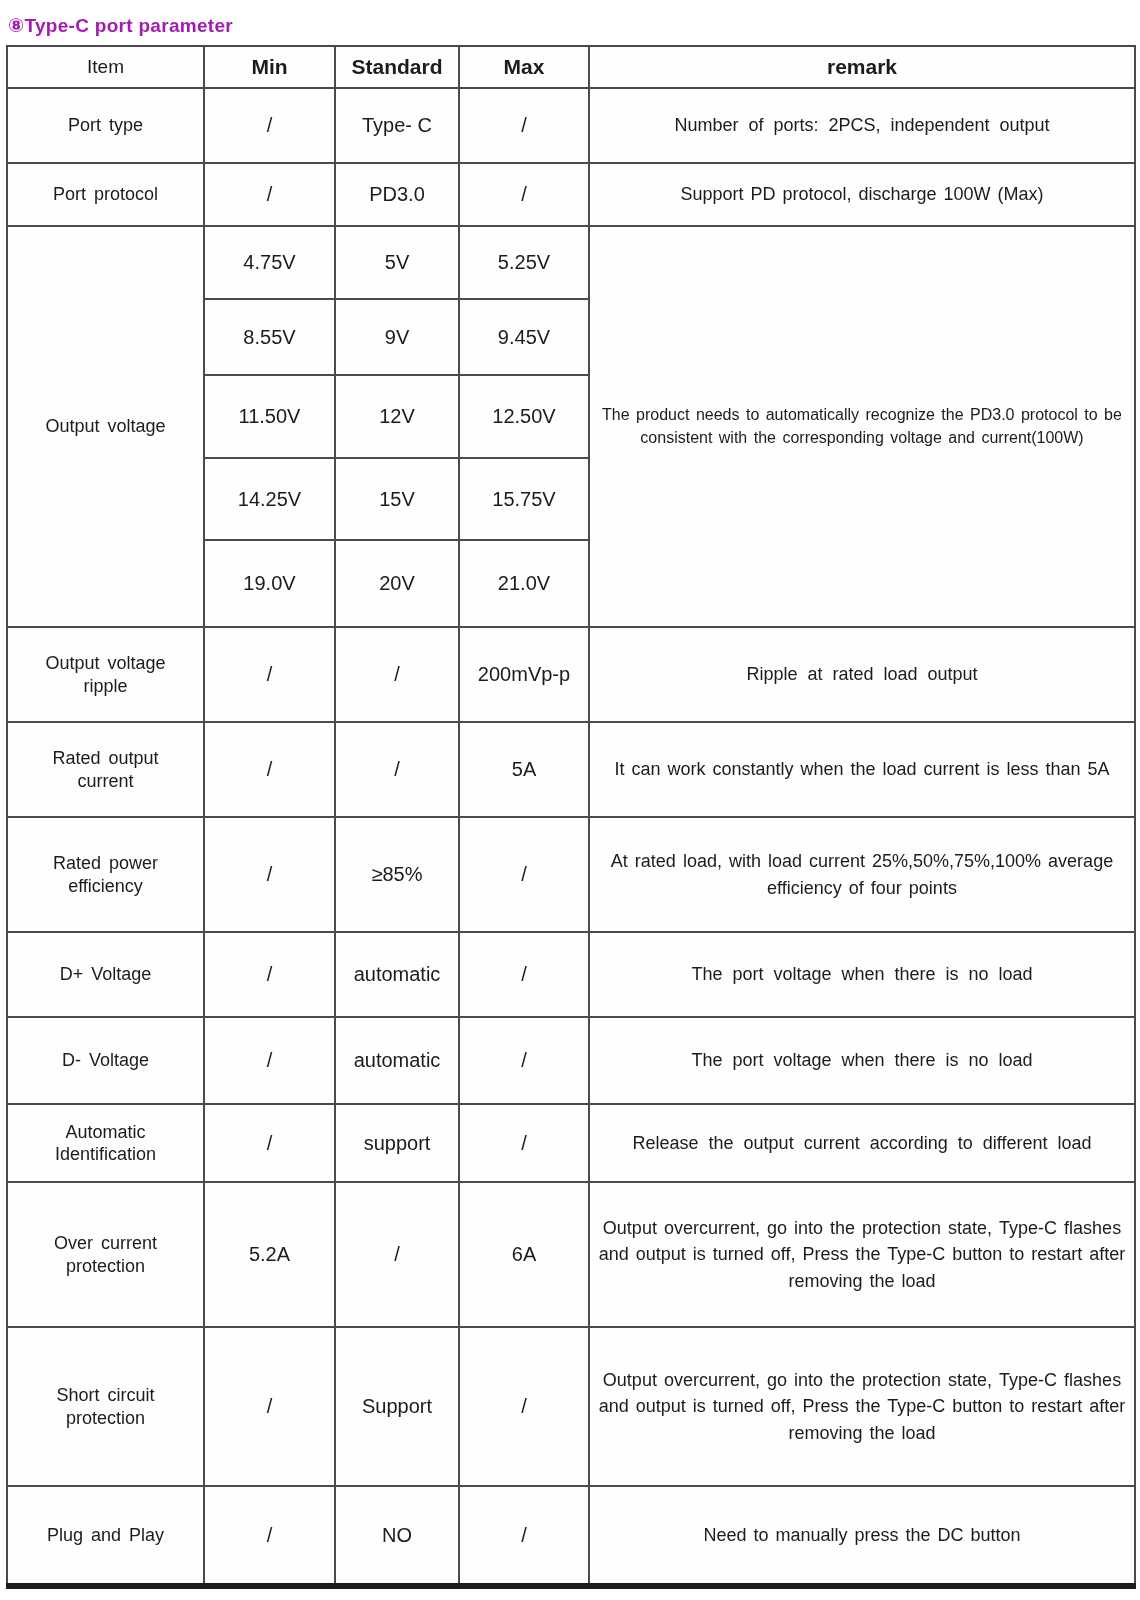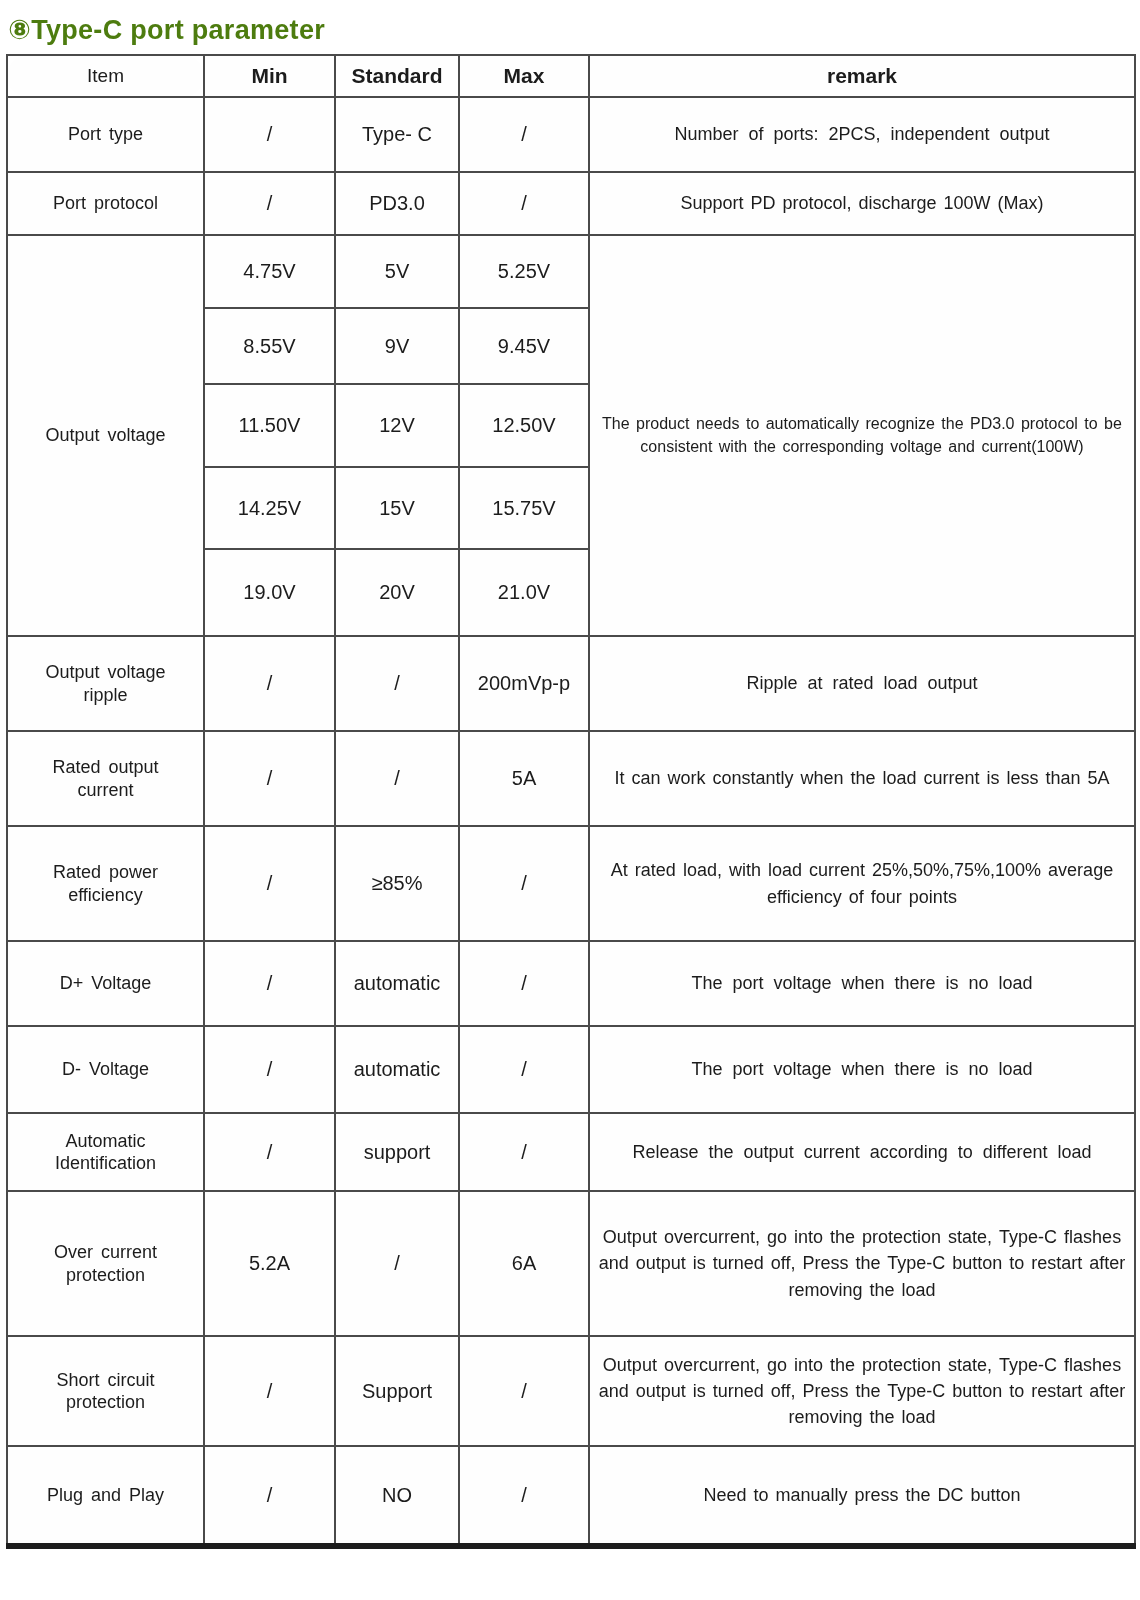--- a/index.html
+++ b/index.html
@@ -3,24 +3,24 @@
 <meta charset="utf-8">
 <style>
   html,body{margin:0;padding:0;background:#ffffff;}
   body{
     width:1140px;height:1600px;overflow:hidden;
     font-family:"Liberation Sans","DejaVu Sans",sans-serif;
     color:#1c1c1c;
   }
   .page-title{
     margin:14px 0 8px 8px;
-    font-size:27px;
+    font-size:19px;
     font-weight:bold;
     letter-spacing:.3px;
-    color:#4d7c0f;
+    color:#a21caf;
   }
   table.spec{
     margin-left:6px;
     border-collapse:collapse;
     table-layout:fixed;
     width:1128px;
     border:2px solid #3d3d3d;
     border-bottom:6px solid #1c1c1c;
   }
   td,th{
@@ -48,21 +48,21 @@
   tr.rh-v3{height:83px;}
   tr.rh-v4{height:82px;}
   tr.rh-v5{height:87px;}
   tr.rh-ripple{height:95px;}
   tr.rh-current{height:95px;}
   tr.rh-eff{height:115px;}
   tr.rh-dplus{height:85px;}
   tr.rh-dminus{height:87px;}
   tr.rh-autoid{height:78px;}
   tr.rh-ocp{height:145px;}
-  tr.rh-scp{height:110px;margin-left:29px;}
+  tr.rh-scp{height:159px;margin-left:29px;}
   tr.rh-plug{height:100px;}
 </style>
 </head>
 <body>
 
 <div class="page-title">⑧Type-C port parameter</div>
 
 <table class="spec">
   <colgroup>
     <col style="width:197px">

